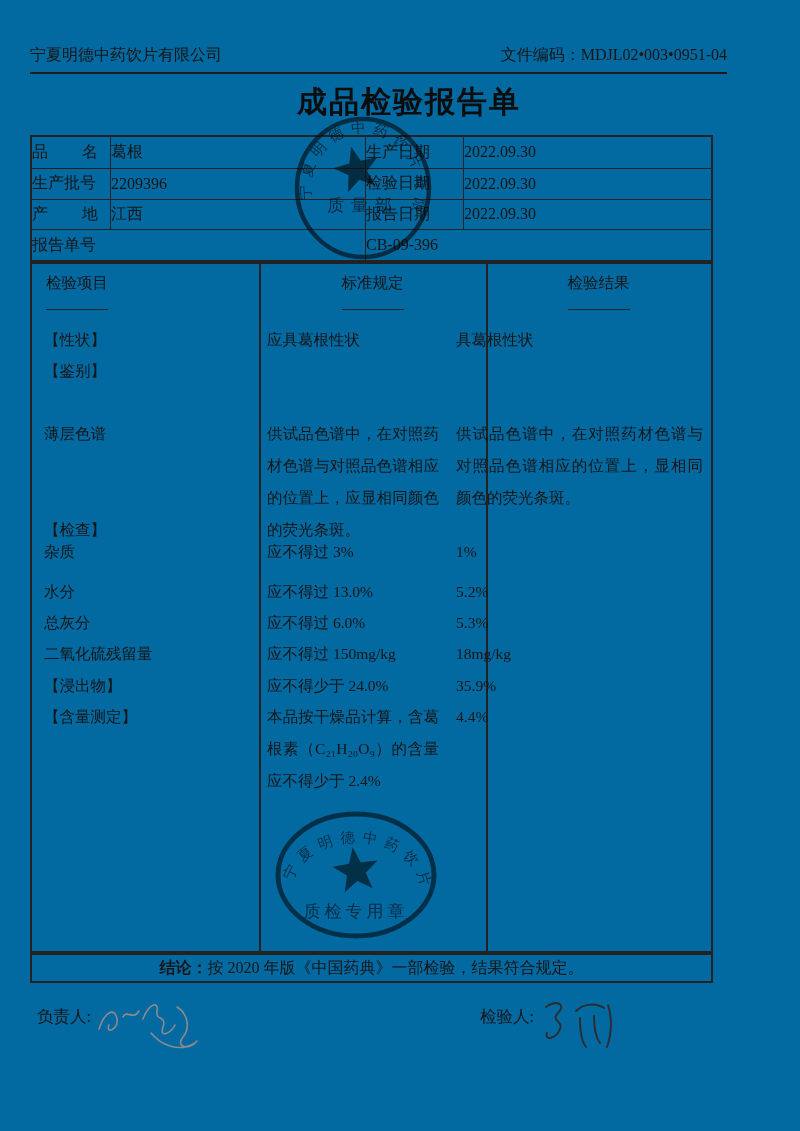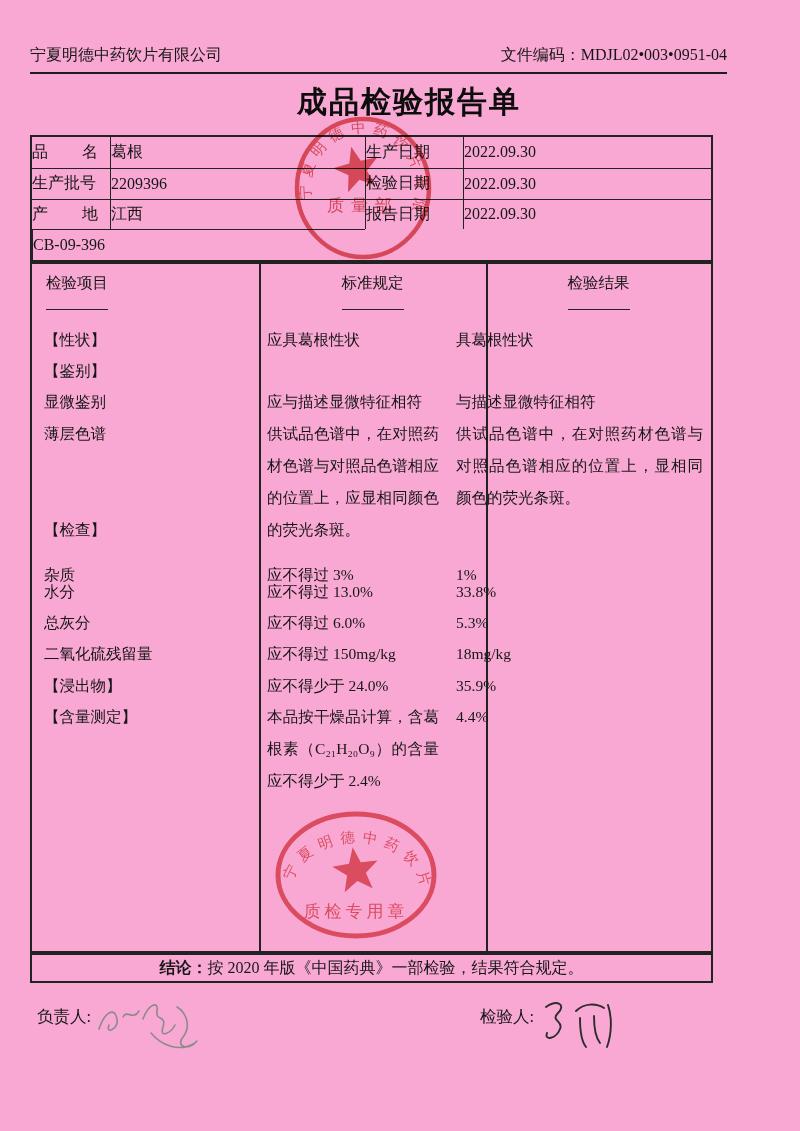--- a/index.html
+++ b/index.html
@@ -1,17 +1,17 @@
 <!DOCTYPE html>
 <html><head>
 <meta charset="utf-8">
 <style>
   html,body { margin:0; padding:0; background:#ffffff; }
   .page {
-    position:relative; width:800px; height:1131px; background:#f9a8d4;
+    position:relative; width:800px; height:1131px; background:#0369a1;
     font-family:"Liberation Serif","DejaVu Serif",serif; color:#161616;
     overflow:hidden;
   }
   
   .doc-header {
     position:absolute; left:30px; top:42px; width:697px; height:24px;
     display:flex; justify-content:space-between; align-items:flex-end;
     border-bottom:2px solid #1d1d1d; padding-bottom:6px; font-size:16px;
   }
   .doc-title {
@@ -92,20 +92,21 @@
     <div class="cell bl bt">检验日期</div>
     <div class="cell bl bt">2022.09.30</div>
 
     <div class="cell bt">
         <span class="jlabel">产地</span>
       </div>
     <div class="cell bl bt">江西</div>
     <div class="cell bl bt">报告日期</div>
     <div class="cell bl bt">2022.09.30</div>
 
+    <div class="cell bt sp2">报告单号</div>
     <div class="cell bl bt sp2">CB-09-396</div>
   </div>
 
   <div class="main-table">
     <div class="vdiv v1"></div>
     <div class="vdiv v2"></div>
 
     <div class="mt-head">
       <div class="h1"><span class="uline">检验项目</span></div>
       <div class="h2"><span class="uline">标准规定</span></div>
@@ -115,44 +116,39 @@
     <div class="mt-row" style="top:60px">
       <div class="c1">【性状】</div>
       <div class="c2">应具葛根性状</div>
       <div class="c3">具葛根性状</div>
     </div>
     <div class="mt-row" style="top:91px">
       <div class="c1">【鉴别】</div>
       <div class="c2"></div>
       <div class="c3"></div>
     </div>
-    <div class="mt-row" style="top:122px">
-      <div class="c1">显微鉴别</div>
-      <div class="c2">应与描述显微特征相符</div>
-      <div class="c3">与描述显微特征相符</div>
-    </div>
     <div class="mt-row" style="top:154px">
       <div class="c1">薄层色谱</div>
       <div class="c2 just">供试品色谱中，在对照药材色谱与对照品色谱相应的位置上，应显相同颜色的荧光条斑。</div>
       <div class="c3 just">供试品色谱中，在对照药材色谱与对照品色谱相应的位置上，显相同颜色的荧光条斑。</div>
     </div>
     <div class="mt-row" style="top:250px">
       <div class="c1">【检查】</div>
       <div class="c2"></div>
       <div class="c3"></div>
     </div>
-    <div class="mt-row" style="top:295px">
+    <div class="mt-row" style="top:272px">
       <div class="c1">杂质</div>
       <div class="c2">应不得过 3%</div>
       <div class="c3">1%</div>
     </div>
     <div class="mt-row" style="top:312px">
       <div class="c1">水分</div>
       <div class="c2">应不得过 13.0%</div>
-      <div class="c3">33.8%</div>
+      <div class="c3">5.2%</div>
     </div>
     <div class="mt-row" style="top:343px">
       <div class="c1">总灰分</div>
       <div class="c2">应不得过 6.0%</div>
       <div class="c3">5.3%</div>
     </div>
     <div class="mt-row" style="top:374px">
       <div class="c1">二氧化硫残留量</div>
       <div class="c2">应不得过 150mg/kg</div>
       <div class="c3">18mg/kg</div>

